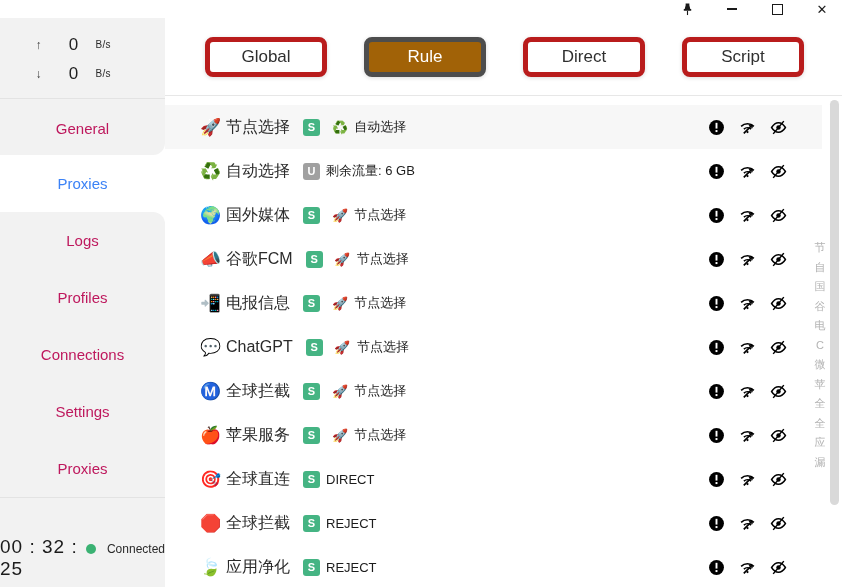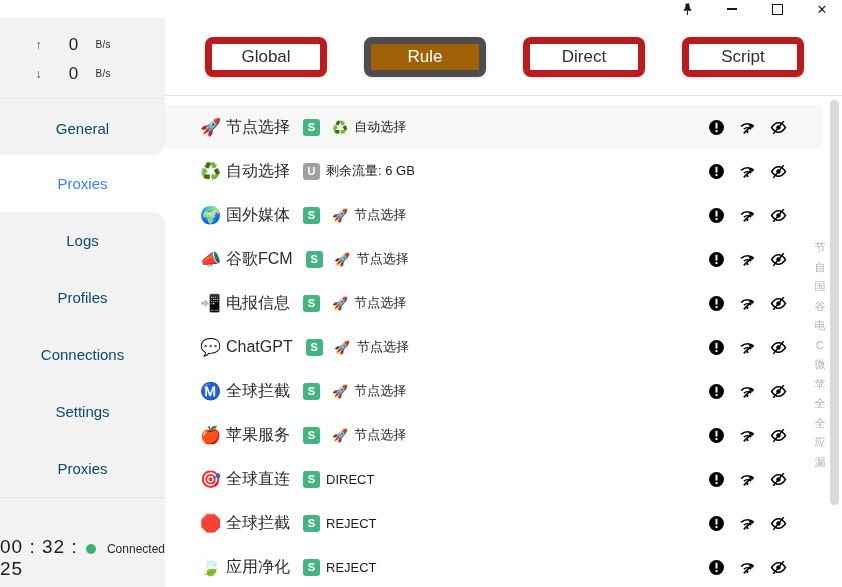--- a/index.html
+++ b/index.html
@@ -22,34 +22,34 @@
   .close-x{font-size:13px;line-height:13px;color:#1a1a1a;font-weight:400;}
   
   .sidebar{position:absolute;left:0;top:18px;bottom:0;width:165px;display:flex;flex-direction:column;z-index:10;}
   .sb-gray-top{height:137px;background:#f2f2f2;border-bottom-right-radius:12px;}
   .speed{height:78px;border-bottom:1px solid #e3e3e3;display:flex;flex-direction:column;justify-content:center;gap:9px;padding-top:2px;}
   .speed-line{display:flex;align-items:center;justify-content:center;}
   .speed-arrow{width:26px;text-align:center;font-size:12px;color:#3a3a3a;}
   .speed-value{width:44px;text-align:center;font-size:17px;color:#1f1f1f;}
   .speed-unit{width:44px;text-align:left;font-size:10px;color:#2a2a2a;letter-spacing:.3px;}
   .nav-item{height:57px;display:flex;align-items:center;justify-content:center;
-    font-size:15px;color:#0c4a6e;cursor:pointer;}
+    font-size:15px;color:#be185d;cursor:pointer;}
   .nav-item.in-top{height:58px;}
   .nav-item.selected{background:#ffffff;color:#3b82f6;}
   .sb-gray-mid{height:285px;background:#f2f2f2;border-top-right-radius:12px;}
   .sb-sep{height:1px;background:#e3e3e3;}
   .sb-gray-bottom{flex:1;background:#f2f2f2;display:flex;flex-direction:row;align-items:center;}
   .timer{margin-top:31px;font-size:19px;color:#1b1b1b;letter-spacing:1px;}
   .conn{margin-top:13px;display:flex;align-items:center;gap:11px;}
   .conn-dot{width:10px;height:10px;border-radius:50%;background:#3bb273;}
   .conn-label{font-size:12px;color:#2a2a2a;}
   
   .header{position:absolute;left:165px;top:18px;right:0;height:78px;background:#ffffff;
     border-bottom:1px solid #e7e7e7;display:flex;align-items:center;padding-left:40px;gap:37px;box-sizing:border-box;}
-  .tab{width:122px;height:40px;border-radius:8px;background:#ffffff;border:7px solid #b91c1c;
+  .tab{width:122px;height:40px;border-radius:8px;background:#ffffff;border:5px solid #b91c1c;
     box-shadow:0 1px 4px rgba(0,0,0,.14);display:flex;align-items:center;justify-content:center;
     font-size:17px;color:#2f2f2f;cursor:pointer;box-sizing:border-box;}
   .tab.active{background:#a16207;border-color:#4d4d4d;color:#ffffff;}
   
   .main{position:absolute;left:165px;top:97px;right:0;bottom:0;background:#ffffff;}
   .list{padding-top:8px;}
   .row{height:44px;display:flex;align-items:center;padding-left:35px;padding-right:35px;
     margin-right:20px;cursor:pointer;}
   .row.hovered{background:#f7f7f7;}
   .g-emoji{font-size:17px;width:26px;flex:0 0 26px;}

